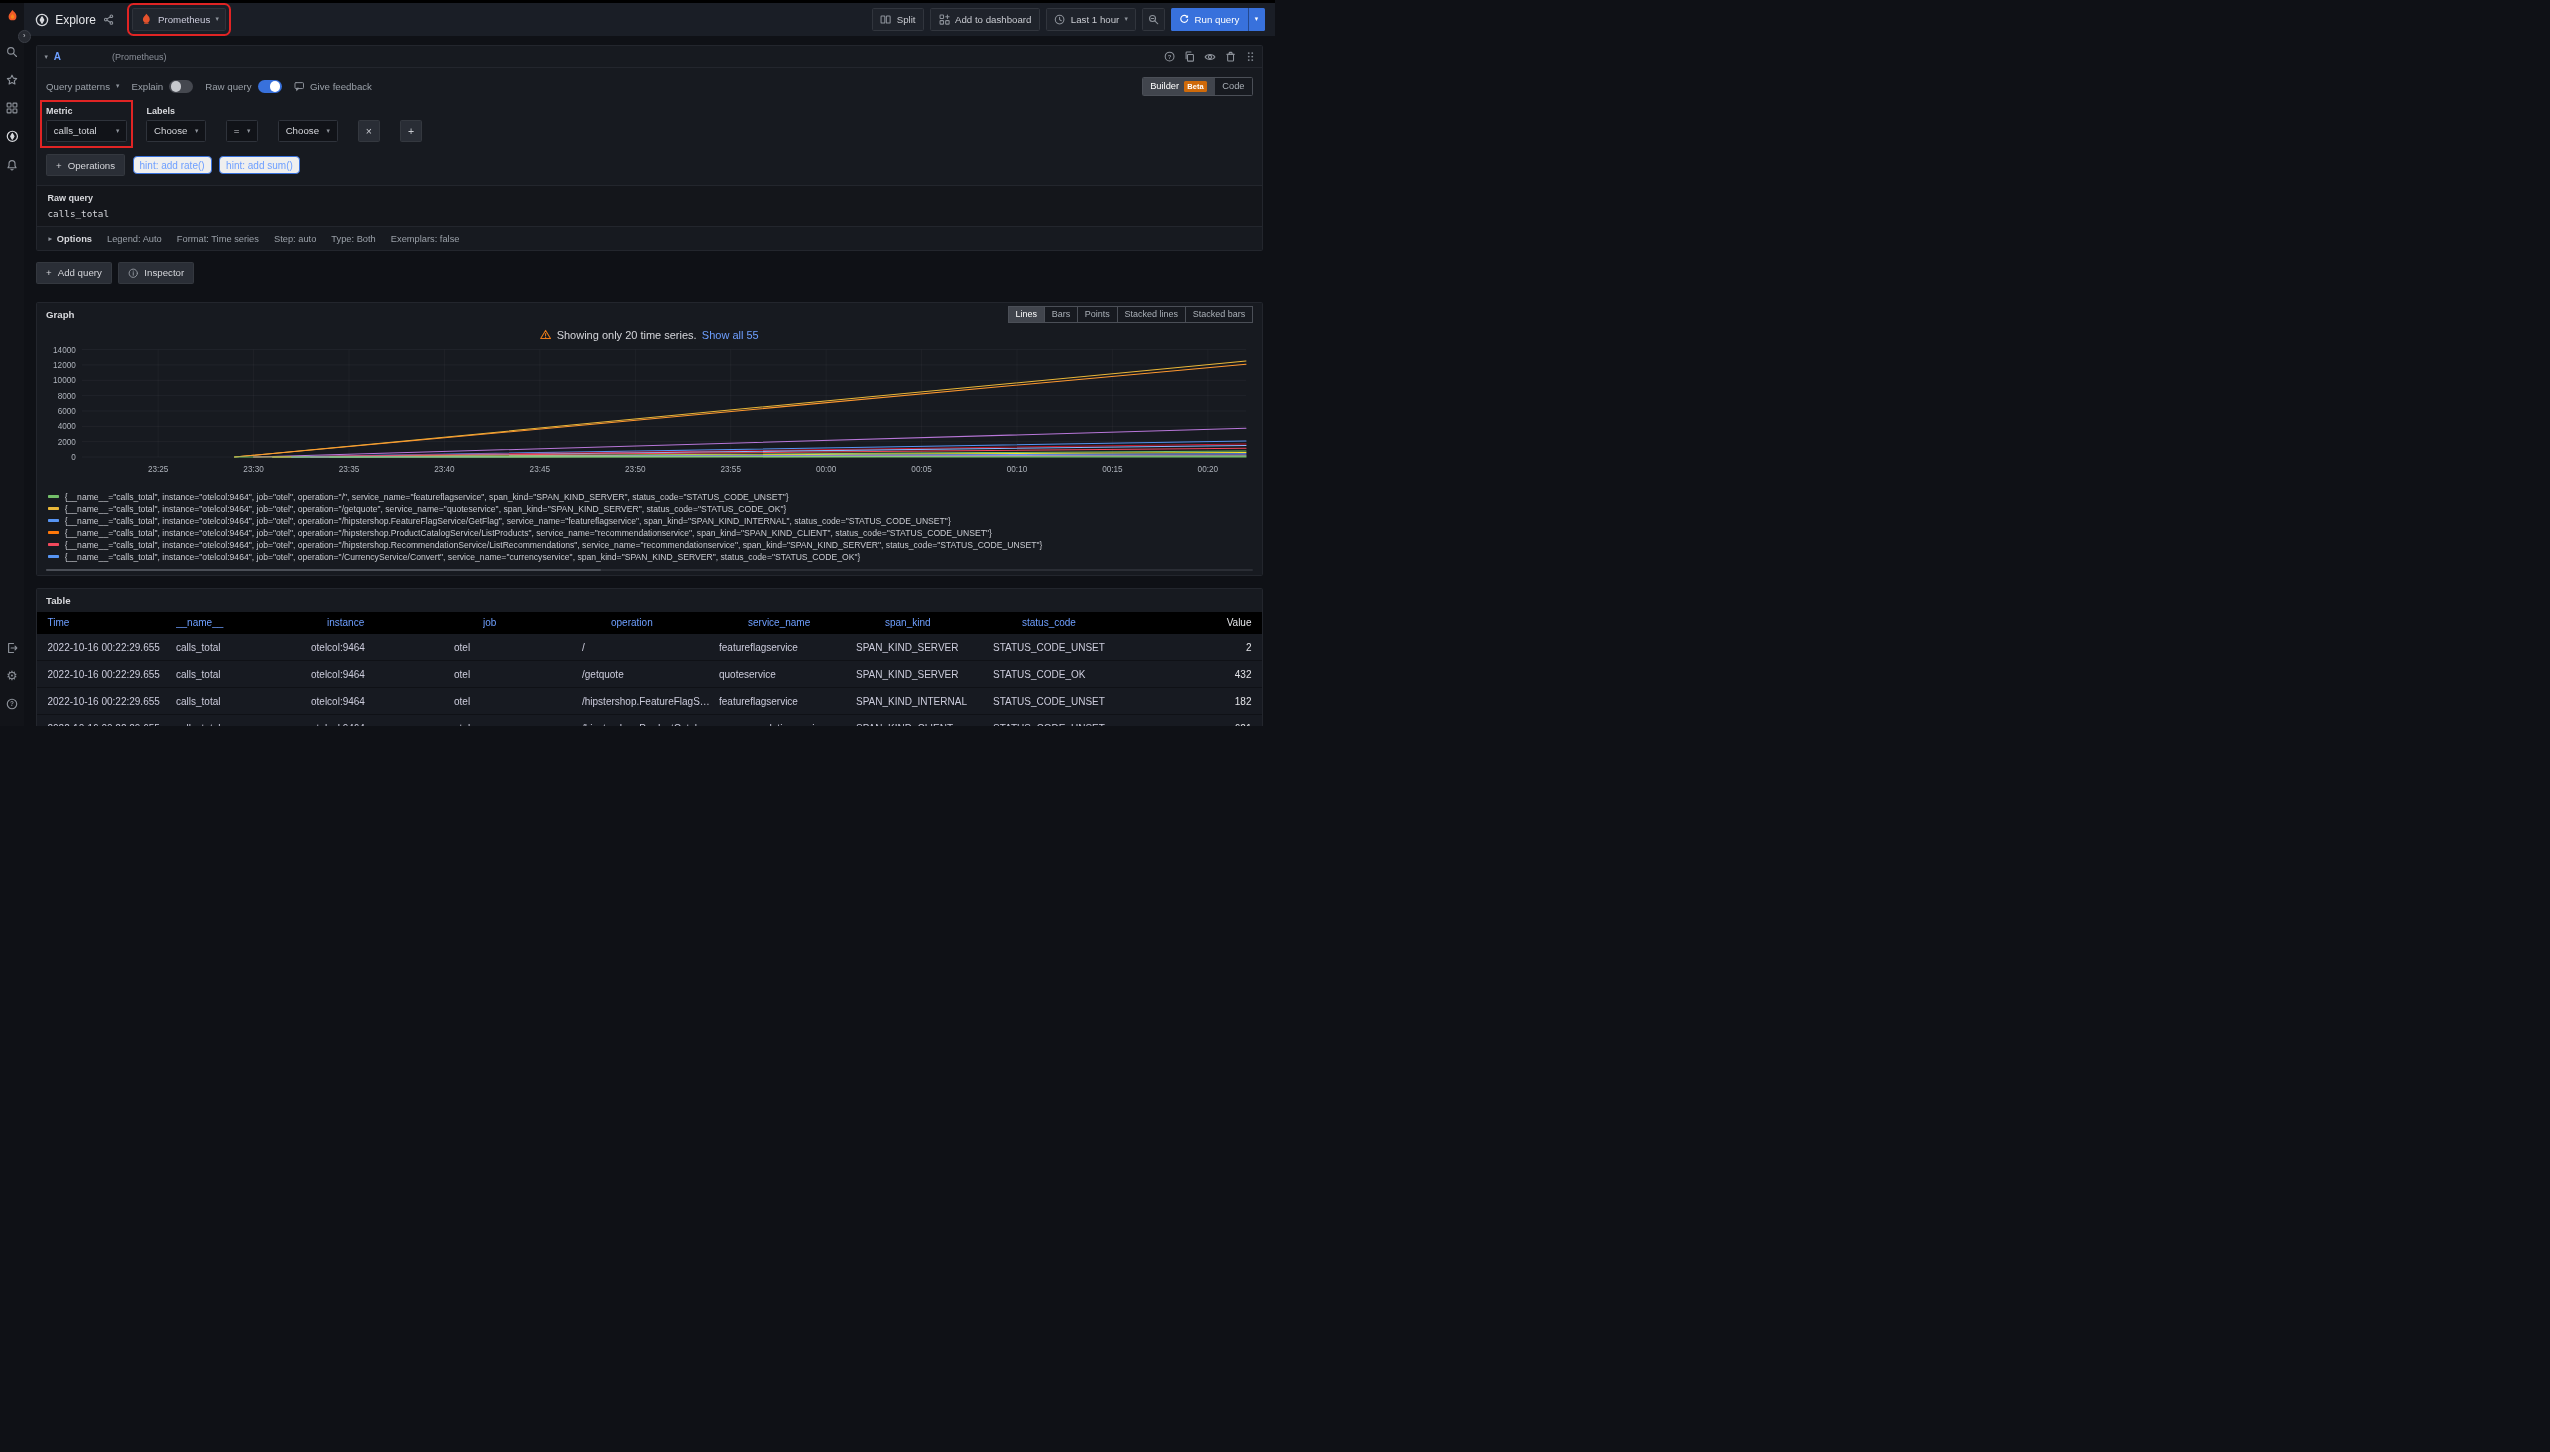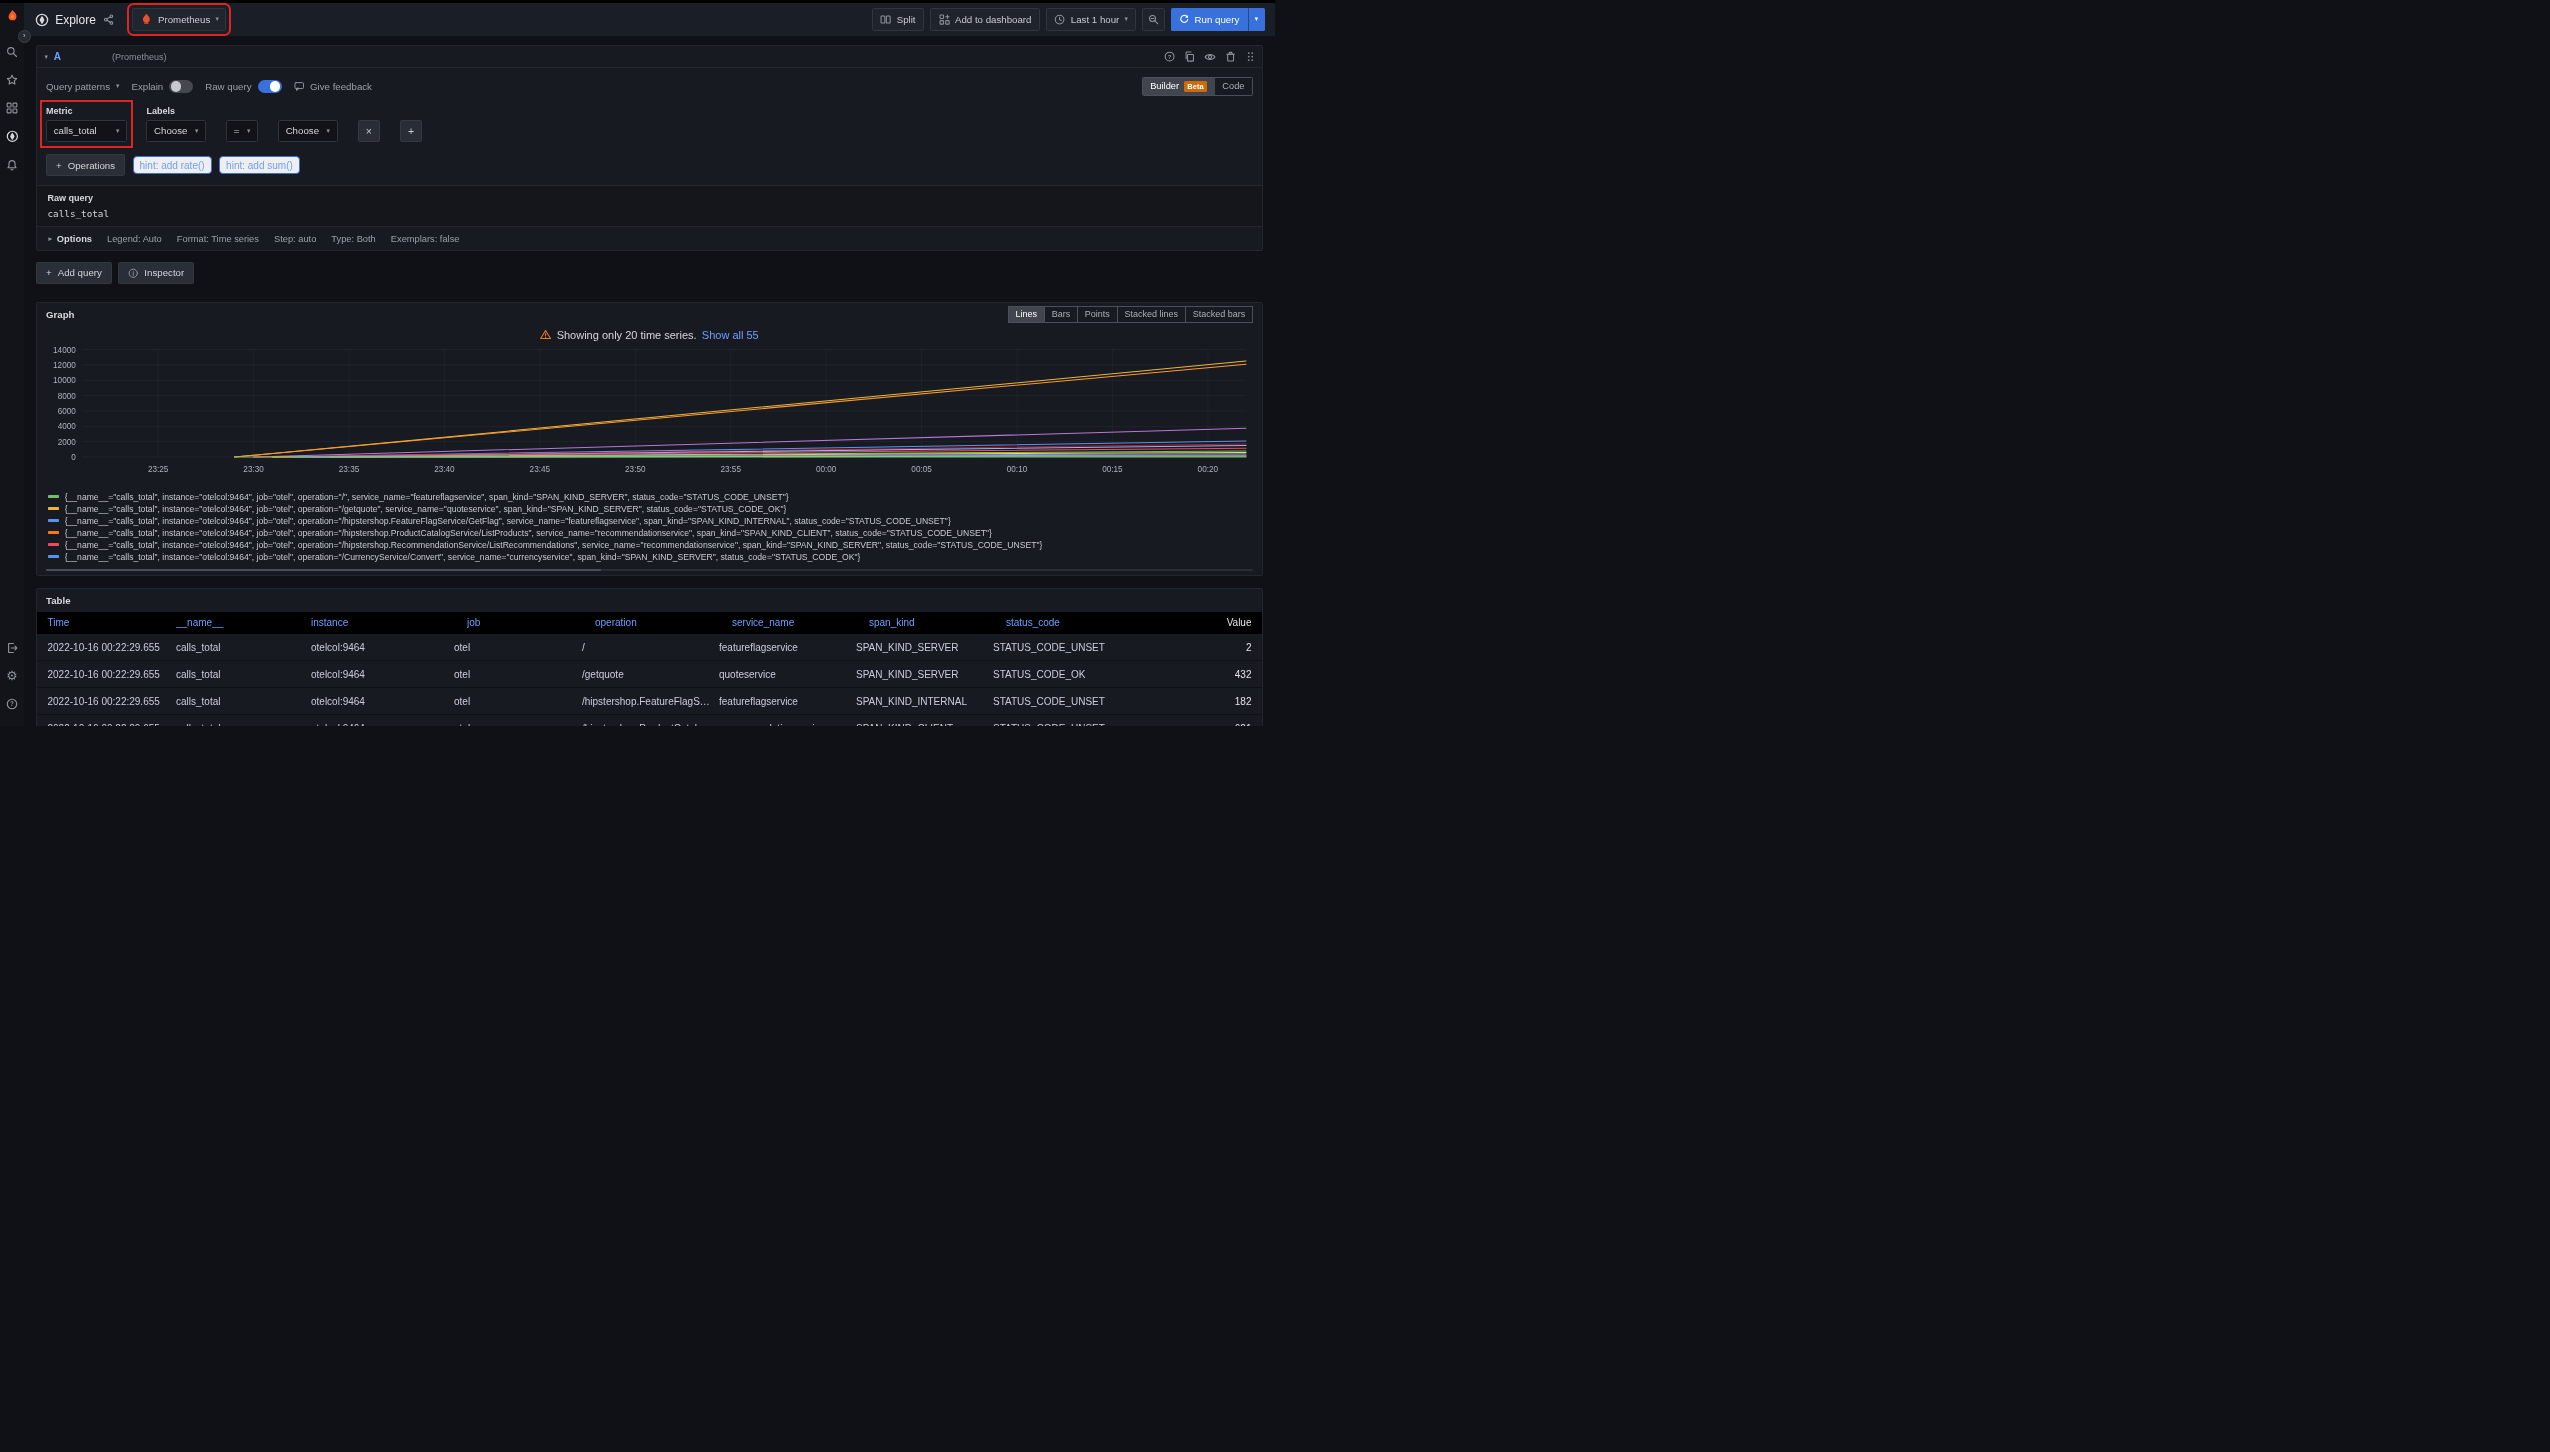--- a/index.html
+++ b/index.html
@@ -476,21 +476,21 @@
           </div>
       </section>
 
       <section class="panel table-panel">
         <div class="panel-head">
           <span class="panel-title">Table</span>
         </div>
         <div class="tbl-head">
             <span class="cell h first" style="width: 139px;">Time</span>
             <span class="cell h" style="width: 135px;">__name__</span>
-            <span class="cell h" style="width: 149px;">instance</span>
+            <span class="cell h" style="width: 149px; margin-left: 16px;">instance</span>
             <span class="cell h" style="width: 128px; margin-left: 7px;">job</span>
             <span class="cell h" style="width: 137px;">operation</span>
             <span class="cell h" style="width: 137px;">service_name</span>
             <span class="cell h" style="width: 137px;">span_kind</span>
             <span class="cell h" style="width: 134px;">status_code</span>
             <span class="cell h val">Value</span>
           </div>
         <div>
             <div class="tbl-row">
               <span class="cell first" style="width: 139px;">2022-10-16 00:22:29.655</span>

